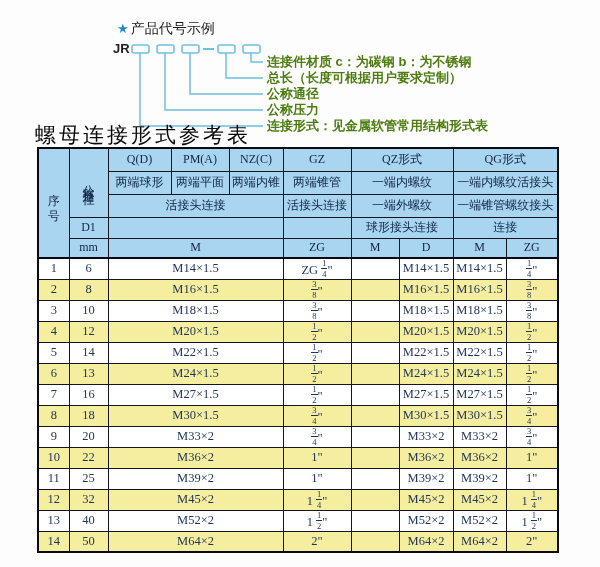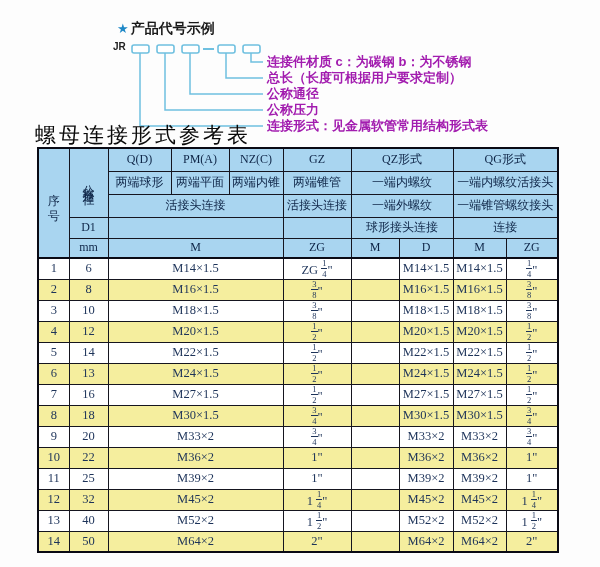--- a/index.html
+++ b/index.html
@@ -9,26 +9,26 @@
     --c-border:#0a0a14;
     --c-line:#6fc0e0;
     --c-text:#1d3359;
     --c-black:#1a1a1a;
   }
   *{margin:0;padding:0;box-sizing:border-box;}
   html,body{background:#fff;}
   #page{position:relative;width:600px;height:567px;background:#fdfdfd;overflow:hidden;
          font-family:"Liberation Sans","DejaVu Sans",sans-serif;}
   
-  #diag-title{position:absolute;left:117px;top:20px;font-size:14px;font-weight:bold;color:var(--c-black);}
+  #diag-title{position:absolute;left:117px;top:20px;font-size:14px;font-weight:normal;color:var(--c-black);}
   #diag-title .star{color:#1e88c7;margin-right:2px;font-size:13px;}
-  #jr-label{position:absolute;left:113px;top:41px;font-size:10px;font-weight:bold;color:#222;
+  #jr-label{position:absolute;left:113px;top:41px;font-size:13px;font-weight:bold;color:#222;
             font-family:"Liberation Sans",sans-serif;}
   #diag-svg{position:absolute;left:0;top:0;}
-  .diag-label{position:absolute;left:267px;font-size:13px;font-weight:600;color:#a21caf;
+  .diag-label{position:absolute;left:267px;font-size:13px;font-weight:600;color:#4d7c0f;
               white-space:nowrap;line-height:14px;}
   
   #tbl-title{position:absolute;left:35px;top:121px;font-size:21px;font-weight:normal;
              font-family:"DejaVu Serif","Liberation Serif",serif;color:#090909;letter-spacing:3px;}
   
   #tbl-wrap{position:absolute;left:37px;top:147px;}
   table{border-collapse:collapse;table-layout:fixed;border:2px solid var(--c-border);}
   td{border:1px solid #15151f;text-align:center;vertical-align:middle;
      font-size:12px;color:var(--c-text);overflow:hidden;padding:0 1px;}
   thead td{background:var(--c-header);font-family:"Liberation Serif","DejaVu Serif",serif;

